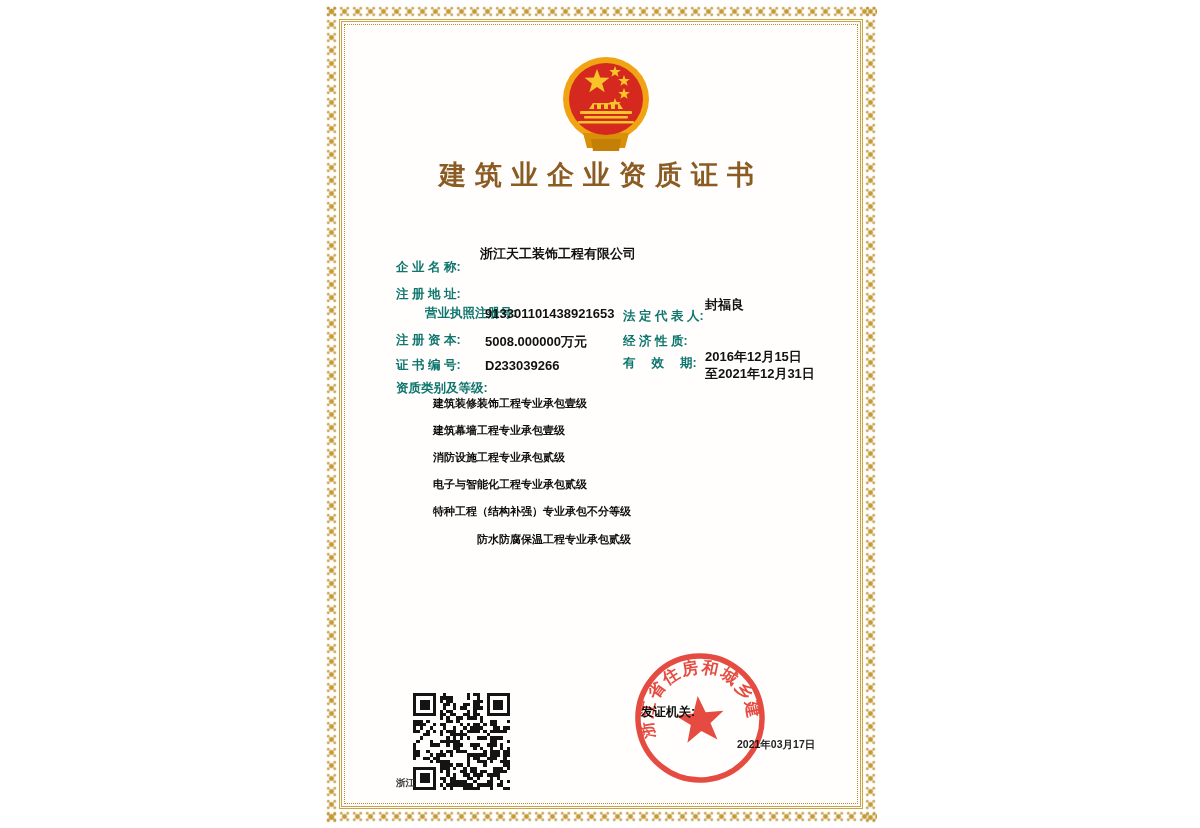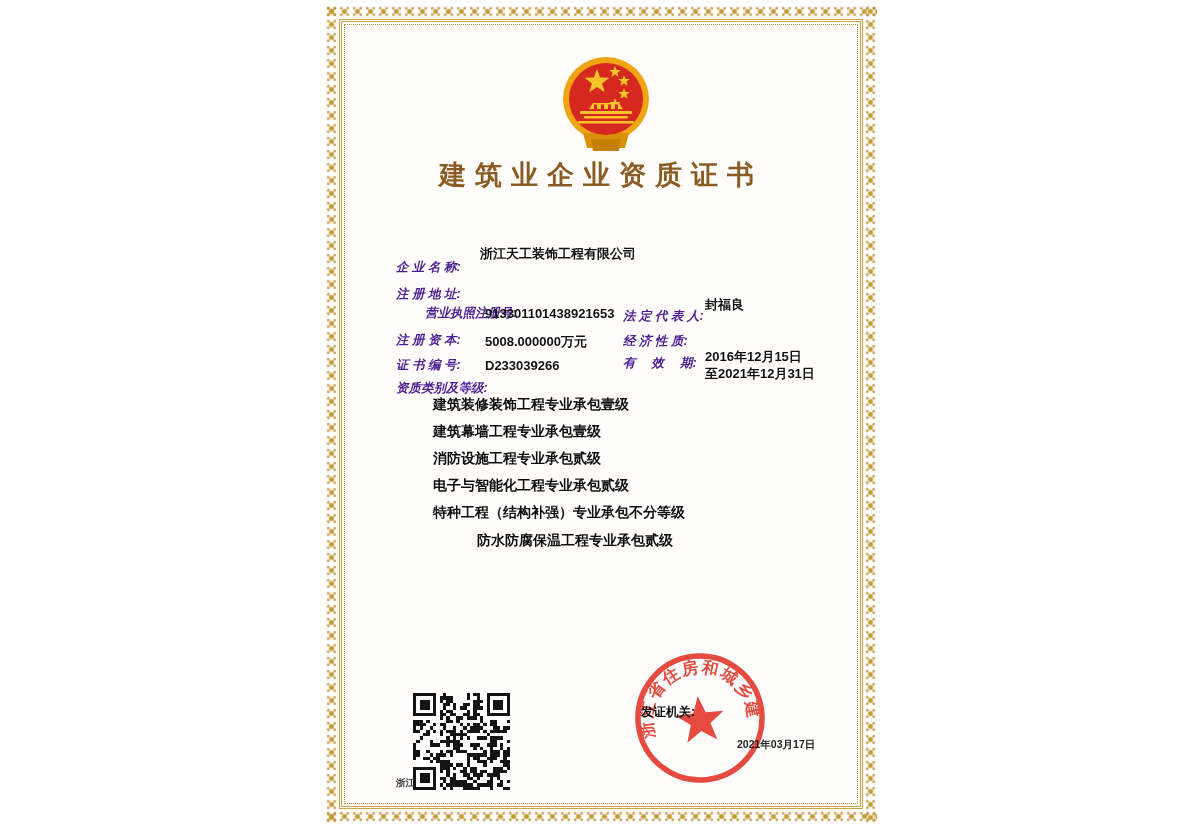--- a/index.html
+++ b/index.html
@@ -28,26 +28,26 @@
 
   
   .emblem { left:228px; top:50px; width:106px; height:96px; }
 
   
   .title { left:0; top:152px; width:100%; text-align:center;
     font-family:"Liberation Serif", serif; font-weight:bold;
     font-size:27px; letter-spacing:9px; color:#8a5c24; }
 
   
-  .lbl { font-weight:bold; font-size:12.5px; color:#4c1d95;font-style:italic; }
+  .lbl { font-weight:bold; font-size:12.5px; color:#0f766e; }
   .val { font-weight:bold; font-size:13px;   color:#111; }
   .wrapblock { white-space:normal; line-height:15px; }
 
   
-  .qual { left:108px; font-weight:bold; font-size:14px; color:#0d0d0d; }
+  .qual { left:108px; font-weight:bold; font-size:11px; color:#0d0d0d; }
 
   
   .qr-code { left:88px; top:688px; width:97px; height:97px; }
   .qr-caption { left:71px; top:772px; font-size:9.5px; font-weight:bold; color:#333; }
   .issuer { left:316px; top:699px; font-weight:bold; font-size:12.5px; color:#0d0d0d; }
   .issue-date { left:412px; top:733px; font-size:10.5px; font-weight:bold; color:#222; }
 
   
   .seal { left:306px; top:644px; width:138px; height:138px; opacity:.88;
     mix-blend-mode:multiply; transform:rotate(-6deg); }

